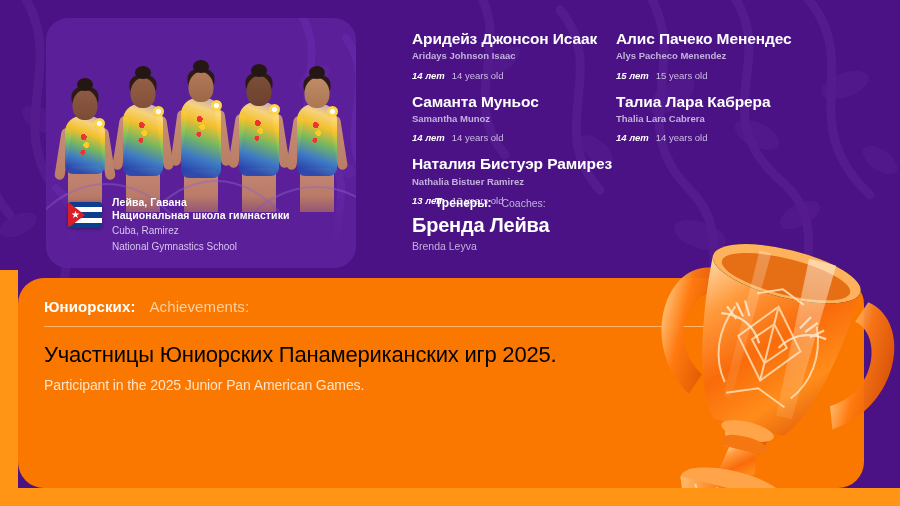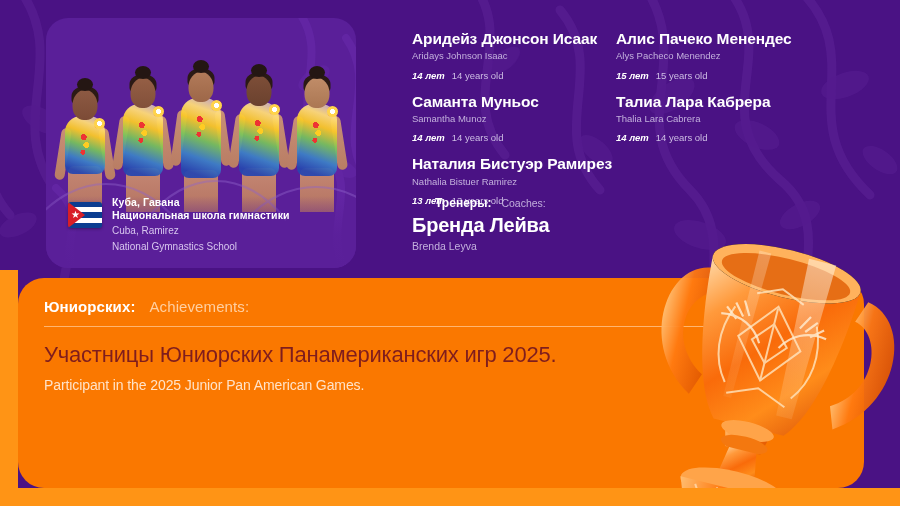--- a/index.html
+++ b/index.html
@@ -106,21 +106,21 @@
     display:flex;gap:0px;
   }
   .col{width:200px;}
   .col.right{margin-left:4px;}
   .athlete{margin-bottom:10px;}
   .a-name-ru{
     color:#ffffff;font-size:15.5px;font-weight:700;letter-spacing:-.1px;
     line-height:1.18;white-space:nowrap;
   }
   .a-name-en{
-    color:#c3b0dd;font-size:9.5px;font-weight:400;margin-top:2px;line-height:1.2;
+    color:#c3b0dd;font-size:9.5px;font-weight:700;margin-top:2px;line-height:1.2;
   }
   .a-age{margin-top:3px;white-space:nowrap;}
   .age-ru{color:#ffffff;font-size:9.5px;font-weight:700;font-style:italic;}
   .age-en{color:#cdbde4;font-size:9.5px;font-weight:400;margin-left:7px;}
 
   
   .coaches{position:absolute;left:412px;top:196px;width:300px;}
   .coaches-head{display:flex;gap:10px;align-items:baseline;}
   .coaches-ru{color:#ffffff;font-size:12px;font-weight:700;margin-left:23px;}
   .coaches-en{color:#c2afdc;font-size:10.5px;font-weight:400;}
@@ -137,21 +137,21 @@
     background:#fa7800;border-radius:26px;overflow:hidden;
   }
   .banner-inner{position:relative;padding:20px 26px 0 26px;}
   .ach-head{display:flex;gap:14px;align-items:baseline;}
   .ach-ru{color:#ffffff;font-size:15px;font-weight:700;letter-spacing:.1px;}
   .ach-en{color:#ffcfa0;font-size:15px;font-weight:400;letter-spacing:.1px;}
   .ach-rule{
     margin-top:11px;width:692px;height:1px;background:#ffc083;opacity:.85;
   }
   .ach-title-ru{
-    color:#7f1d1d;font-size:22px;font-weight:400;margin-top:15px;letter-spacing:-.2px;
+    color:#000000;font-size:22px;font-weight:400;margin-top:15px;letter-spacing:-.2px;
     white-space:nowrap;
   }
   .ach-title-en{
     color:#ffe3c8;font-size:14px;font-weight:400;margin-top:9px;letter-spacing:-.1px;
   }
   
   .frame-strip{position:absolute;left:0;right:0;bottom:0;height:18px;background:#ff9415;}
   .frame-strip-l{position:absolute;left:0;top:270px;bottom:0;width:18px;background:#ff9415;}
 </style>
 </head>
@@ -272,21 +272,21 @@
 
     <div class="photo-fade"></div>
 
     <div class="country-row">
       <div class="flag">
         <div class="stripes"></div>
         <div class="tri"></div>
         <div class="star">★</div>
       </div>
       <div class="country-text">
-        <div class="country-ru">Куба, Гавана</div>
+        <div class="country-ru">Лейва, Гавана</div>
         <div class="country-ru">Национальная школа гимнастики</div>
         <div class="country-en">Cuba, Ramirez</div>
         <div class="country-en">National Gymnastics School</div>
       </div>
     </div>
   </div>
 
   <div class="athletes">
 
     <div class="col left">

